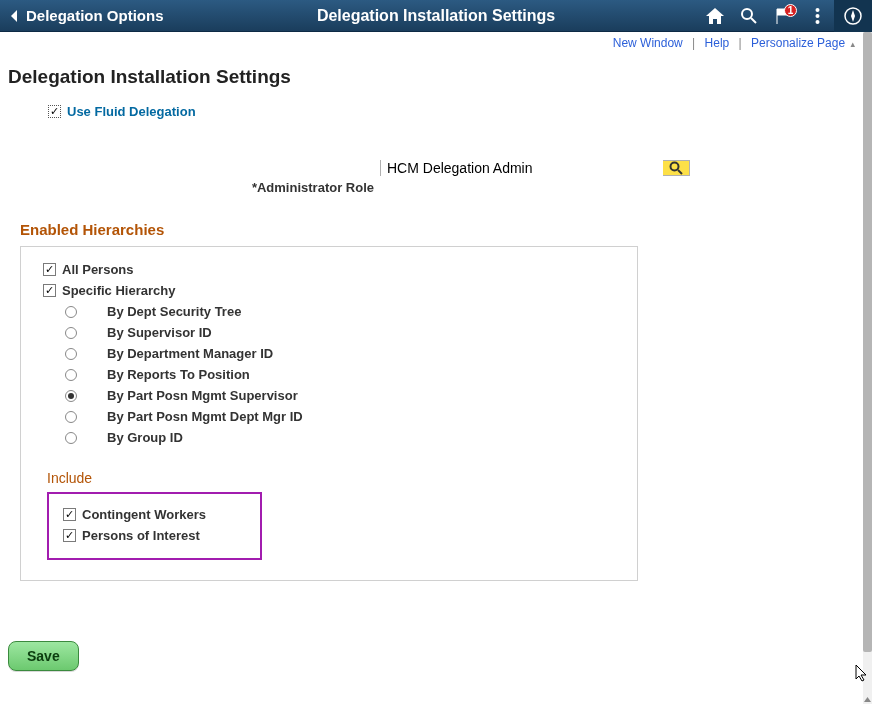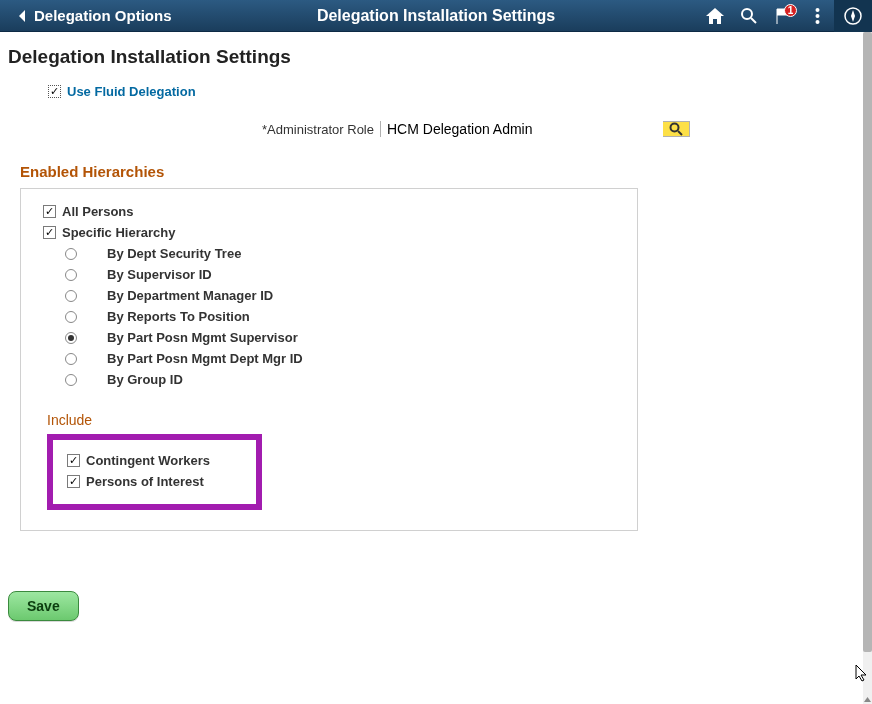--- a/index.html
+++ b/index.html
@@ -5,21 +5,20 @@
   * { box-sizing: border-box; margin: 0; padding: 0; }
   html, body { width: 872px; height: 704px; font-family: Arial, Helvetica, sans-serif; font-size: 13px; color: #333; background: #fff; overflow: hidden; }
   .header {
     height: 32px;
     background: linear-gradient(to bottom, #2c5a82 0%, #1a3d5c 100%);
     border-bottom: 1px solid #0d2a45;
     display: flex;
     align-items: center;
     color: #fff;
     width: 872px;
-    padding-left: 8px;
   }
   .back-arrow {
     width: 20px; height: 32px; display: flex; align-items: center; justify-content: center;
     padding-left: 6px;
     cursor: pointer;
   }
   .back-arrow svg { fill: #fff; }
   .breadcrumb-label {
     font-size: 15px; font-weight: bold; color: #fff; padding: 0 6px; cursor: pointer;
   }
@@ -76,21 +75,21 @@
     display: inline-flex; align-items: center; justify-content: center; margin-right: 6px;
     cursor: pointer; flex-shrink: 0;
   }
   .chk-dotted { border: 1px dotted #555; }
   .chk.checked::after {
     content: "✓"; font-size: 11px; line-height: 11px; color: #000;
   }
   .chk-label { font-weight: bold; color: #0369a1; }
 
   .admin-row { padding: 18px 0 10px 0; display: flex; align-items: center; }
-  .admin-label { width: 380px; text-align: right; font-weight: normal; padding-right: 6px; font-size: 13px; }
+  .admin-label { width: 380px; text-align: right; font-weight: bold; padding-right: 6px; font-size: 13px; margin-top: 39px; }
   .admin-input-wrap {
     position: relative; border: 1px solid #b0b0b0; background: #fde047; height: 16px; width: 310px;
     display: flex; align-items: center;
   }
   .admin-input {
     border: none; outline: none; flex: 1; padding: 3px 6px; font-size: 14px;
   }
   .lookup-icon { width: 26px; height: 24px; display: flex; align-items: center; justify-content: center; cursor: pointer; }
 
   .section-title {
@@ -104,21 +103,21 @@
   .radio {
     width: 12px; height: 12px; border: 1px solid #888; border-radius: 50%; margin-right: 6px;
     display: inline-flex; align-items: center; justify-content: center; cursor: pointer; flex-shrink: 0;
     background: #fff;
   }
   .radio.selected::after { content: ""; width: 6px; height: 6px; background: #333; border-radius: 50%; }
   .opt-label { color: #333; font-weight: bold; }
 
   .include-title { color: #b35406; font-weight: normal; font-size: 14px; padding: 22px 0 6px 4px; }
   .include-box {
-    border: 6px solid #a21caf; width: 215px; padding: 10px 12px 12px 14px; margin-left: 4px;
+    border: 2px solid #a21caf; width: 215px; padding: 10px 12px 12px 14px; margin-left: 4px;
   }
 
   .save-btn {
     margin: 60px 0 0 8px; padding: 6px 18px; font-size: 14px; font-weight: bold;
     background: linear-gradient(to bottom, #9de7a1 0%, #6cc96f 100%);
     border: 1px solid #3b8a3e; color: #0b3d0e; border-radius: 8px; cursor: pointer;
     box-shadow: 0 1px 0 rgba(0,0,0,0.15);
   }
 
   .cursor-img {
@@ -177,20 +176,28 @@
   </div>
   <div class="vscroll-arrow">
     <svg width="7" height="5" viewBox="0 0 7 5">
         <path d="M0 5 L3.5 0 L7 5 Z" fill="#888"></path>
       </svg>
   </div>
 </div>
 
 <div class="scroll-area">
 
+  <div class="link-bar">
+    <a>New Window</a>
+    <span class="sep">|</span>
+    <a>Help</a>
+    <span class="sep">|</span>
+    <a>Personalize Page</a>
+    <span class="arrow-up">▴</span>
+  </div>
 
   <div class="page-title">Delegation Installation Settings</div>
 
   <div class="row field-row">
     <span class="chk chk-dotted checked"></span>
     <span class="chk-label">Use Fluid Delegation</span>
   </div>
 
   <div class="admin-row">
     <div class="admin-label">*Administrator Role</div>

